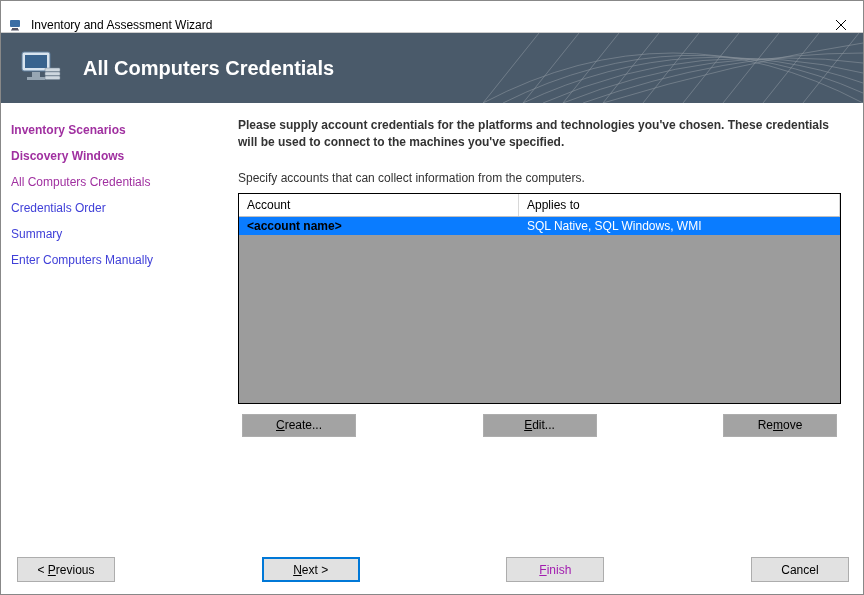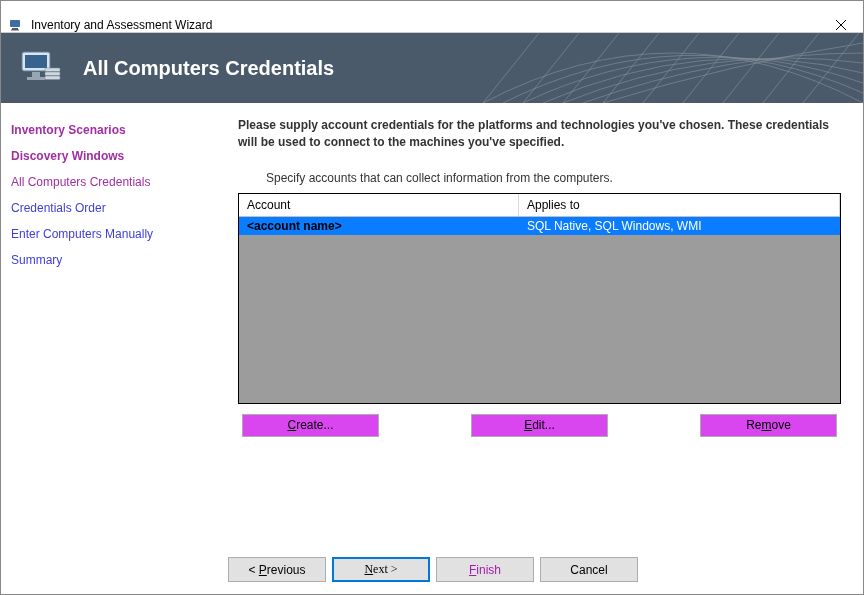--- a/index.html
+++ b/index.html
@@ -23,42 +23,42 @@
   
   
   .sidebar { width: 215px; padding: 14px 10px 10px 10px; background: #fff; }
   .sidebar-item { font-size: 12px; color: #4040d8; padding: 6px 0; cursor: pointer; }
   .sidebar-item.visited { color: #a030a0; font-weight: bold; }
   .sidebar-item.current { color: #a030a0; }
   
   
   .main { flex: 1; padding: 14px 22px 10px 22px; display: flex; flex-direction: column; }
   .instructions { font-weight: bold; color: #333; line-height: 1.4; margin-bottom: 20px; }
-  .sublabel { color: #333; margin-bottom: 8px; margin-left: 28px; }
+  .sublabel { color: #333; margin-bottom: 8px; }
   
   .grid { border: 1px solid #000; height: 211px; background: #9c9c9c; display: flex; flex-direction: column; overflow: hidden; }
   .grid-header { display: flex; background: #fff; border-bottom: 1px solid #c0c0c0; }
   .grid-header-cell { padding: 4px 8px; font-size: 12px; border-right: 1px solid #d8d8d8; }
   .col-account { width: 280px; }
   .col-applies { flex: 1; }
   .grid-body { flex: 1; }
   .grid-row { display: flex; }
   .grid-row.selected { background: #0a7cff; color: #fff; }
   .grid-cell { padding: 2px 8px; font-size: 12px; }
   .grid-cell.col-account { font-weight: bold; color: #000; }
   
   .grid-buttons { display: flex; justify-content: space-between; padding: 10px 4px 0 4px; }
-  .grid-buttons button { width: 137px; height: 23px; background: #d946ef; border: 1px solid #adadad; font-size: 12px; cursor: pointer; }
+  .grid-buttons button { width: 114px; height: 23px; background: #a3a3a3; border: 1px solid #adadad; font-size: 12px; cursor: pointer; }
   
   .accel { text-decoration: underline; }
   
   
-  .footer { padding: 11px 14px 12px 16px; display: flex; justify-content: center; gap: 6px; border-top: 0; }
+  .footer { padding: 11px 14px 12px 16px; display: flex; justify-content: space-between; gap: 6px; border-top: 0; }
   .footer button { width: 98px; height: 25px; background: #e1e1e1; border: 1px solid #adadad; font-size: 12px; cursor: pointer; }
-  .footer button.default { border: 2px solid #0078d7; font-family: Liberation Serif, serif; }
+  .footer button.default { border: 2px solid #0078d7; }
   .footer button:disabled { color: #a21caf; cursor: default; }
 </style>
 </head>
 <body>
 
 <div class="window">
 
   <div class="titlebar">
     <span class="app-icon">
       <svg width="16" height="16" viewBox="0 0 16 16">
@@ -113,22 +113,22 @@
     <div class="banner-title">All Computers Credentials</div>
   </div>
 
   <div class="body">
 
     <div class="sidebar">
       <div class="sidebar-item visited">Inventory Scenarios</div>
       <div class="sidebar-item visited">Discovery Windows</div>
       <div class="sidebar-item current">All Computers Credentials</div>
       <div class="sidebar-item">Credentials Order</div>
+      <div class="sidebar-item">Summary</div>
       <div class="sidebar-item">Enter Computers Manually</div>
-      <div class="sidebar-item">Summary</div>
     </div>
 
     <div class="main">
       <div class="instructions">Please supply account credentials for the platforms and technologies you've chosen. These credentials will be used to connect to the machines you've specified.</div>
       <div class="sublabel">Specify accounts that can collect information from the computers.</div>
 
       <div class="grid">
         <div class="grid-header">
           <div class="grid-header-cell col-account">Account</div>
           <div class="grid-header-cell col-applies">Applies to</div>

